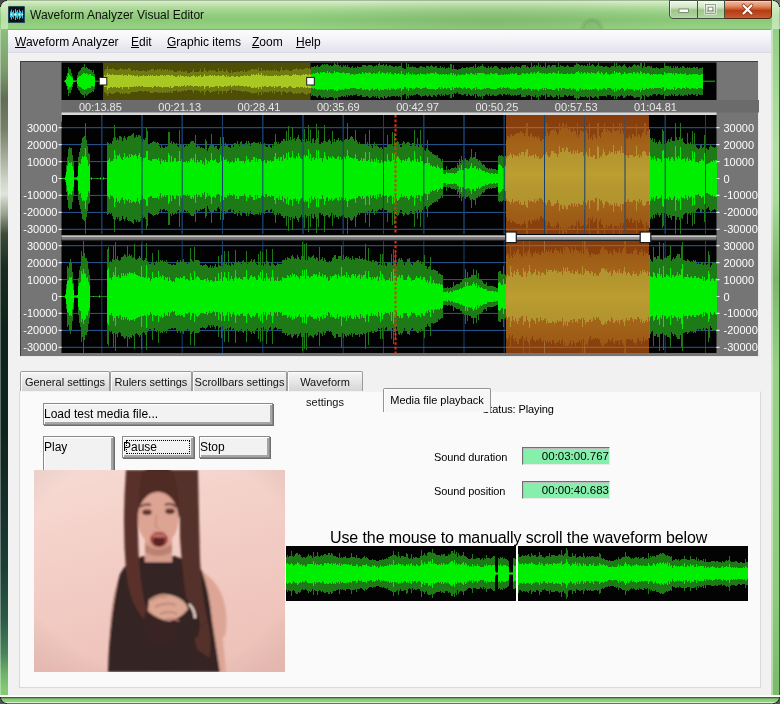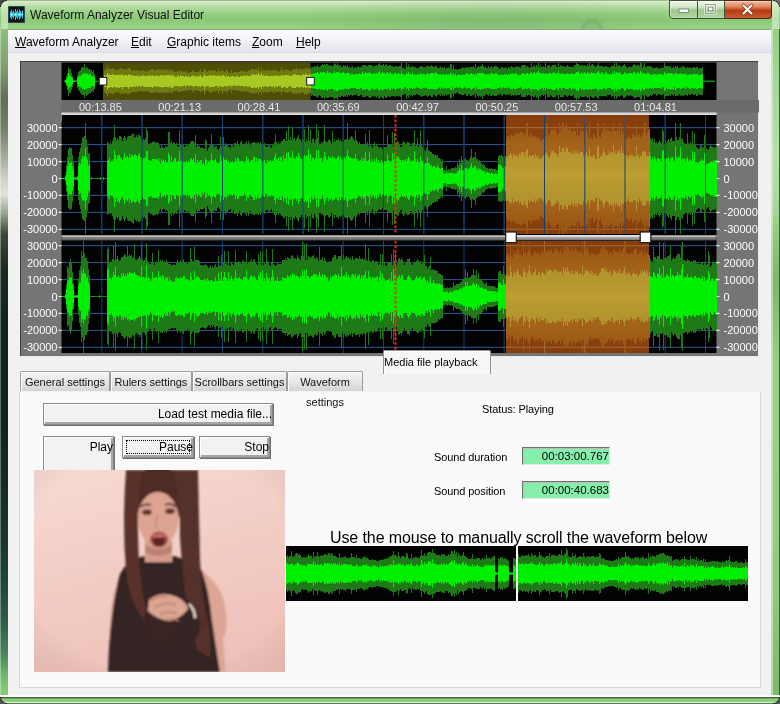--- a/index.html
+++ b/index.html
@@ -28,25 +28,25 @@
  #d8efd2 7.5px,#24391f 9px)}
 #client{left:8px;top:29px;width:763px;height:666px;background:#f1f1f1;border-top:1px solid #8fa584}
 #menubar{left:8px;top:30px;width:763px;height:23px;
  background:linear-gradient(180deg,#fcfcfd 0,#f4f4f8 40%,#e9e9f2 75%,#e4e4ee 100%);
  border-bottom:1px solid #dadae2}
 .mi{position:absolute;top:30px;height:23px;line-height:24px;font-size:12px;color:#000}
 #page{left:19px;top:391px;width:742px;height:297px;background:#fafafa;border:1px solid #d9d9d9;border-top:1px solid #f2f2f2}
 .tab{position:absolute;top:371px;height:20px;background:linear-gradient(180deg,#f6f6f6 0,#e8e8e8 45%,#d5d5d5 100%);
  border:1px solid #9b9b9b;border-bottom:none;border-radius:2px 2px 0 0;
  font-size:11px;color:#111;text-align:center;line-height:20px;box-shadow:inset 1px 1px 0 #fdfdfd}
-#tabsel{position:absolute;top:350px;height:24px;background:#f6f6f6;border:1px solid #949494;border-bottom:none;
- border-radius:2px 2px 0 0;font-size:11px;color:#000;text-align:left;line-height:22px;z-index:5;box-shadow:inset 1px 1px 0 #fff}
+#tabsel{position:absolute;top:388px;height:24px;background:#f6f6f6;border:1px solid #949494;border-bottom:none;
+ border-radius:2px 2px 0 0;font-size:11px;color:#000;text-align:center;line-height:22px;z-index:5;box-shadow:inset 1px 1px 0 #fff}
 .btn{position:absolute;background:#f2f2f2;border:1px solid #898989;
  box-shadow:inset 1px 1px 0 #ffffff,inset -2px -2px 0 #a6a6a6,1px 1px 0 #6e6e6e;
- font-size:12px;color:#000;text-align:right;line-height:20px}
+ font-size:12px;color:#000;text-align:left;line-height:20px}
 .fld{position:absolute;width:88px;height:18px;background:#86efac;
  border-top:1px solid #6f6f6f;border-left:1px solid #6f6f6f;
  border-bottom:1px solid #e9e9e9;border-right:1px solid #e9e9e9;
  box-shadow:inset 1px 1px 0 #bdbdbd;
  font-size:11.5px;color:#000;text-align:right;line-height:17px}
 .lab{position:absolute;font-size:11px;letter-spacing:-0.1px;color:#000}
 .cap{position:absolute;top:0;height:19px}
 .corner{position:absolute;width:7px;height:7px;z-index:50}
 </style></head><body>
 <div class="corner" style="left:0;top:0;background:radial-gradient(circle 7px at 7px 7px, rgba(0,0,0,0) 5.5px, #202c1e 6.5px, #4a4a4a 7px)"></div>

